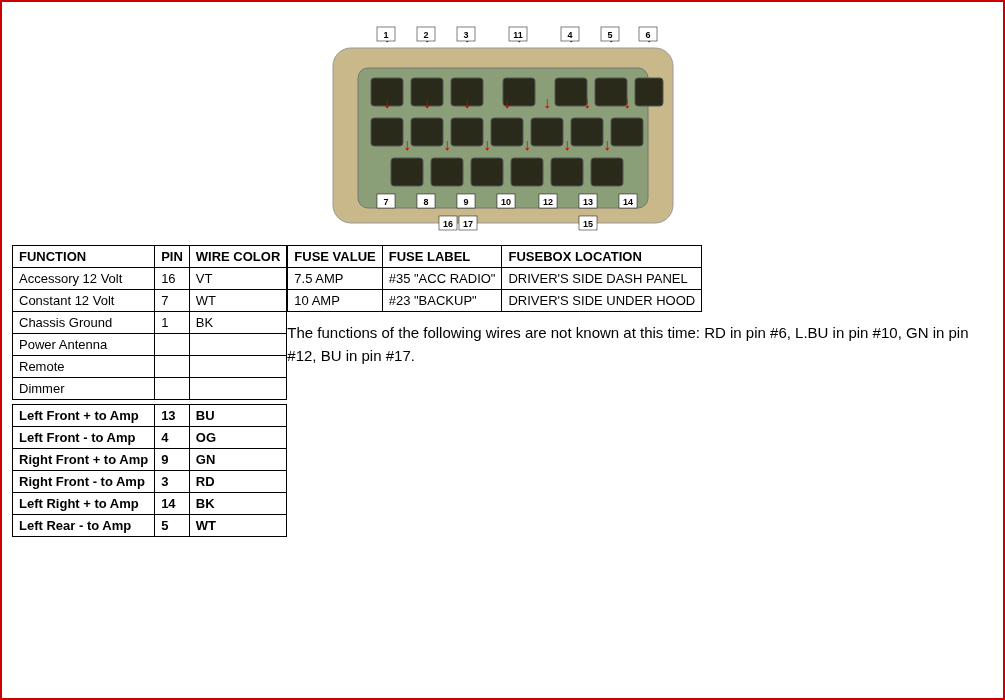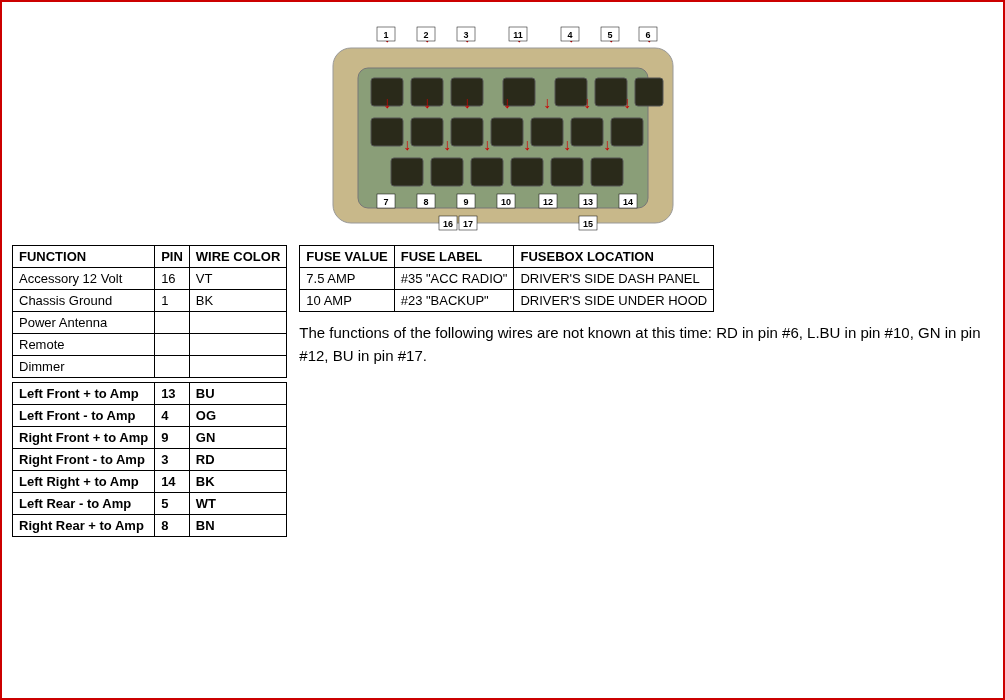--- a/index.html
+++ b/index.html
@@ -16,21 +16,21 @@
     #page-title {
       text-align: center;
       font-weight: bold;
       font-size: 15px;
       margin-bottom: 8px;
     }
 
     
     #tables-area {
       display: flex;
-      gap: 12px;
+      gap: 0;
       align-items: flex-start;
     }
 
     #left-table-area {
       flex: 0 0 auto;
     }
 
     #right-area {
       flex: 1;
     }
@@ -182,20 +182,25 @@
           <th>WIRE COLOR</th>
         </tr>
       </thead>
       <tbody id="main-table-body">
       <tr>
       <td>Accessory 12 Volt</td>
       <td>16</td>
       <td>VT</td>
     </tr>
           <tr>
+      <td>Constant 12 Volt</td>
+      <td>7</td>
+      <td>WT</td>
+    </tr>
+          <tr>
       <td>Chassis Ground</td>
       <td>1</td>
       <td>BK</td>
     </tr>
           <tr>
       <td>Power Antenna</td>
       <td></td>
       <td></td>
     </tr>
           <tr>
@@ -233,25 +238,20 @@
     </tr>
           <tr class="bold-row">
       <td>Left Right + to Amp</td>
       <td>14</td>
       <td>BK</td>
     </tr>
           <tr class="bold-row">
       <td>Left Rear - to Amp</td>
       <td>5</td>
       <td>WT</td>
-    </tr>
-          <tr class="bold-row">
-      <td>Right Rear + to Amp</td>
-      <td>8</td>
-      <td>BN</td>
     </tr>
         </tbody>
     </table>
   </div>
 
   <div id="right-area">
     <table id="fuse-table">
       <thead>
         <tr>
           <th>FUSE VALUE</th>

